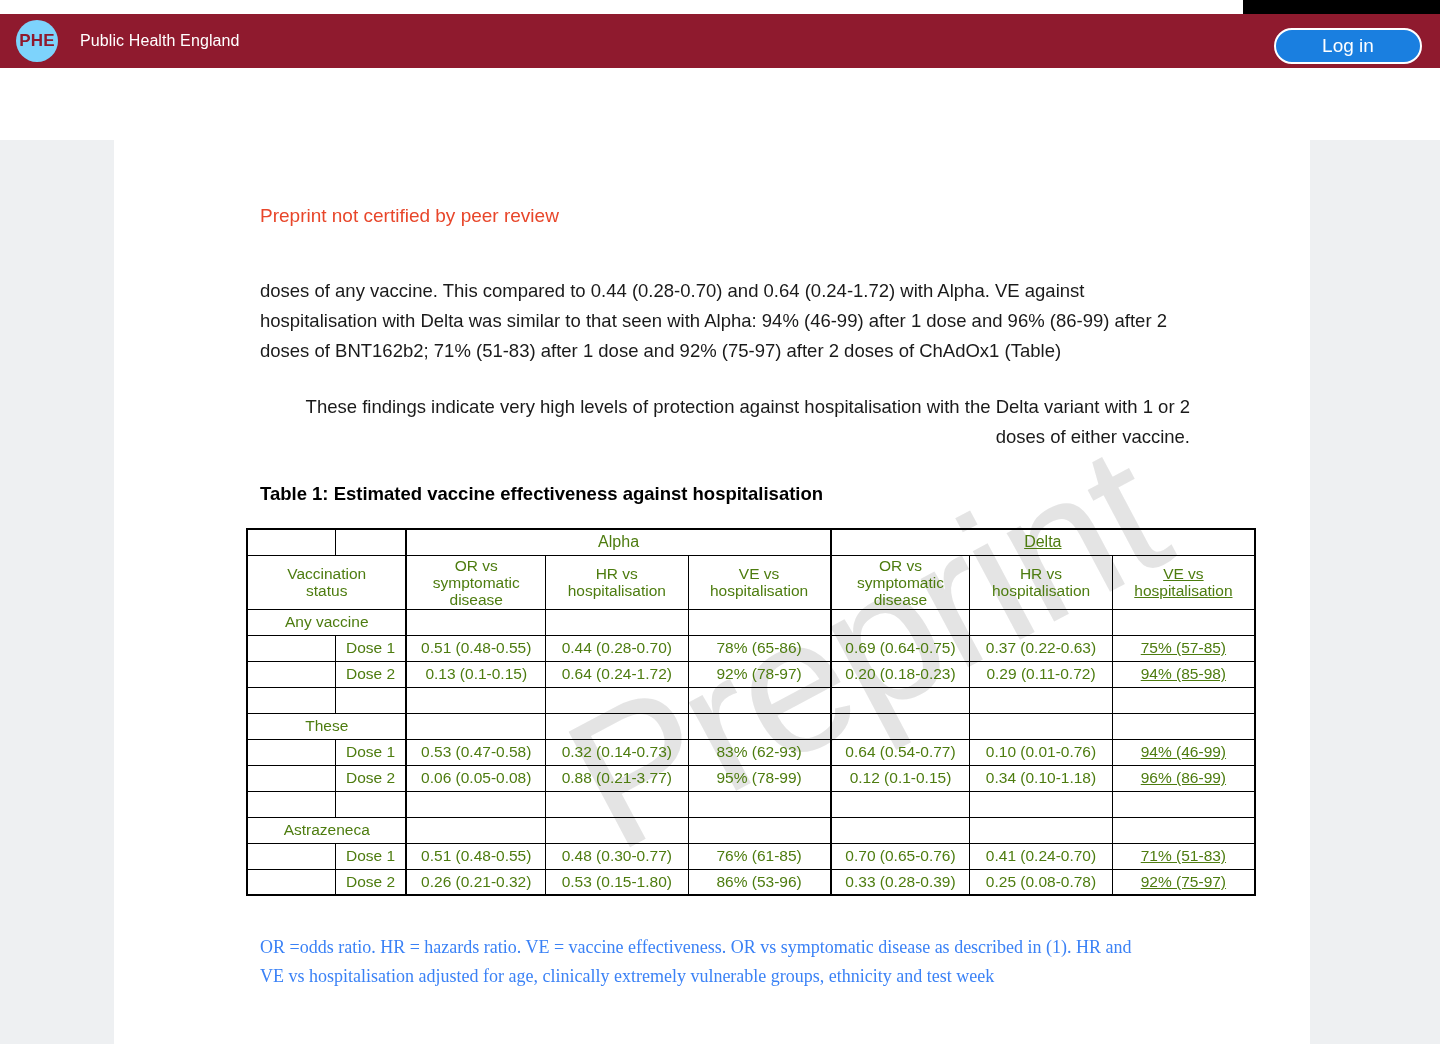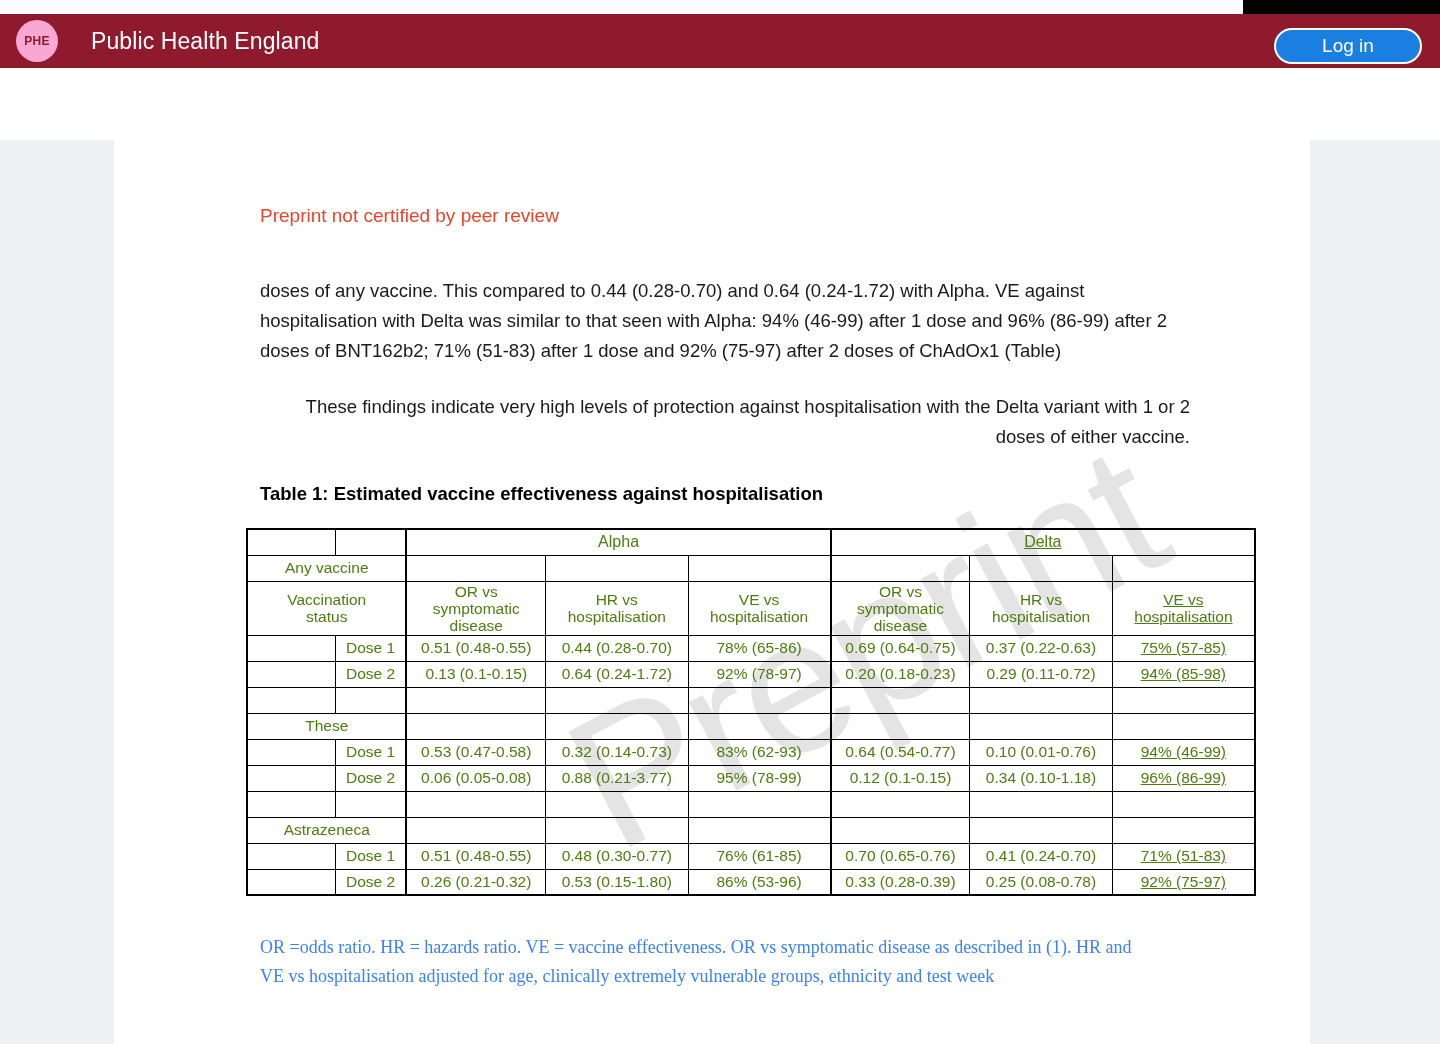--- a/index.html
+++ b/index.html
@@ -46,33 +46,33 @@
     height: 54px;
     background: #8f1a2e;
     display: flex;
     align-items: center;
   }
   .phe-logo {
     width: 42px;
     height: 42px;
     margin-left: 16px;
     border-radius: 50%;
-    background: #f9a8d4;
+    background: #7dd3fc;
     color: #8f1a2e;
-    font-size: 12px;
+    font-size: 17px;
     font-weight: bold;
     display: flex;
     align-items: center;
     justify-content: center;
     letter-spacing: 0.2px;
   }
   .header-title {
-    margin-left: 33px;
+    margin-left: 22px;
     color: #ffffff;
-    font-size: 23px;
+    font-size: 16px;
     font-weight: 400;
     letter-spacing: 0.1px;
   }
   .login-button {
     position: absolute;
     right: 18px;
     top: 14px;
     width: 148px;
     height: 36px;
     border-radius: 18px;
@@ -245,30 +245,20 @@
       <table class="vtable">
         <tbody>
           <tr>
             <td class="c-status thick-t thick-l"></td>
             <td class="c-dose thick-t"></td>
             <td class="c-val grp-head thick-t thick-l" colspan="3">Alpha</td>
             <td class="c-val grp-head thick-t thick-l thick-r" colspan="3">Delta</td>
           </tr>
 
           <tr>
-            <td class="c-status row-label thick-l" colspan="2">Any vaccine</td>
-            <td class="c-val thick-l"></td>
-            <td class="c-val"></td>
-            <td class="c-val"></td>
-            <td class="c-val thick-l"></td>
-            <td class="c-val"></td>
-            <td class="c-val thick-r"></td>
-          </tr>
-
-          <tr>
             <td class="c-status two-line row-label thick-l" colspan="2">
               <div>Vaccination</div>
               <div>status</div>
             </td>
             <td class="c-val two-line thick-l">
               <div>OR vs symptomatic</div>
               <div>disease</div>
             </td>
             <td class="c-val two-line">
               <div>HR vs</div>
@@ -283,20 +273,30 @@
               <div>disease</div>
             </td>
             <td class="c-val two-line">
               <div>HR vs</div>
               <div>hospitalisation</div>
             </td>
             <td class="c-val two-line thick-r">
               <div>VE vs</div>
               <div>hospitalisation</div>
             </td>
+          </tr>
+
+          <tr>
+            <td class="c-status row-label thick-l" colspan="2">Any vaccine</td>
+            <td class="c-val thick-l"></td>
+            <td class="c-val"></td>
+            <td class="c-val"></td>
+            <td class="c-val thick-l"></td>
+            <td class="c-val"></td>
+            <td class="c-val thick-r"></td>
           </tr>
           <tr>
             <td class="c-status thick-l"></td>
             <td class="c-dose">Dose 1</td>
             <td class="c-val thick-l">0.51 (0.48-0.55)</td>
             <td class="c-val">0.44 (0.28-0.70)</td>
             <td class="c-val">78% (65-86)</td>
             <td class="c-val thick-l">0.69 (0.64-0.75)</td>
             <td class="c-val">0.37 (0.22-0.63)</td>
             <td class="c-val thick-r">75% (57-85)</td>

